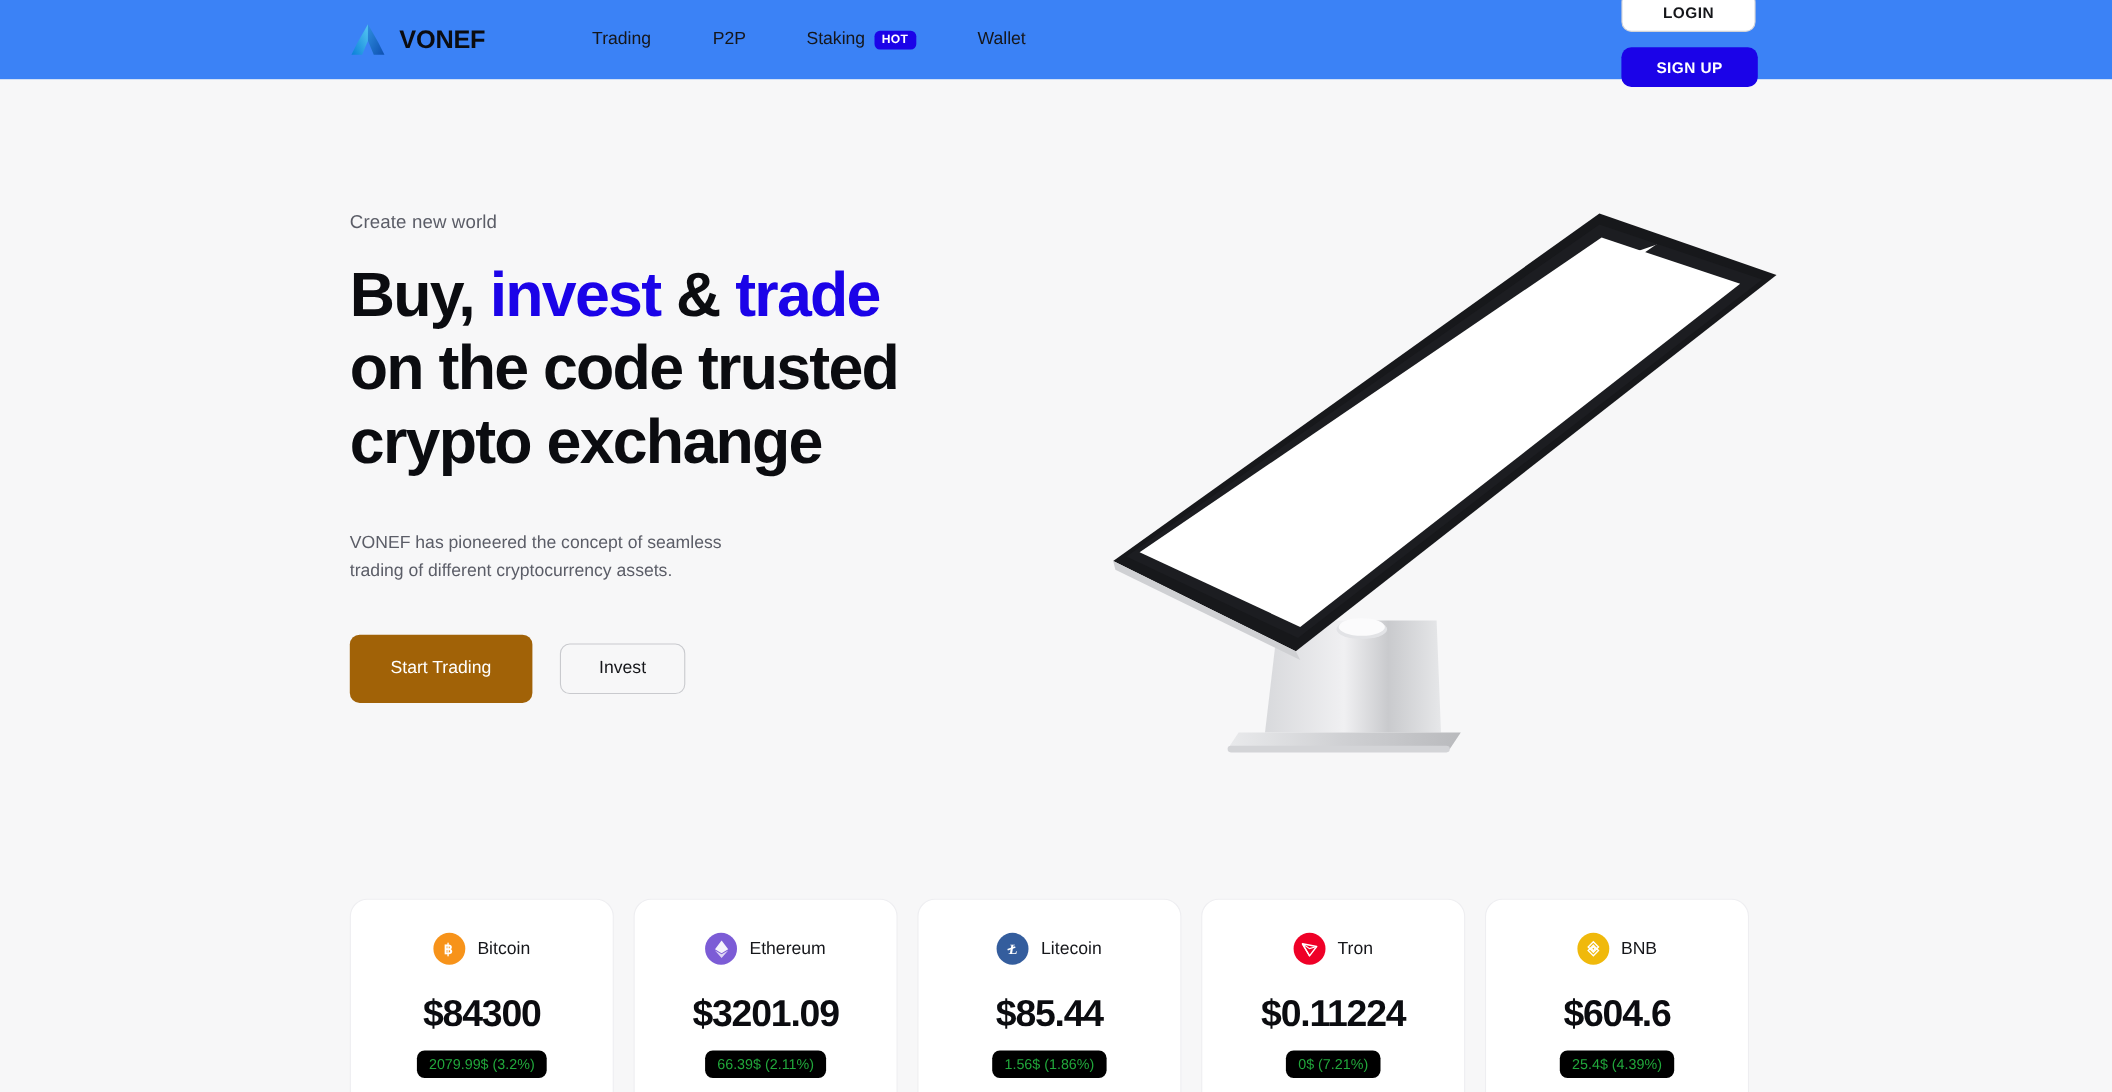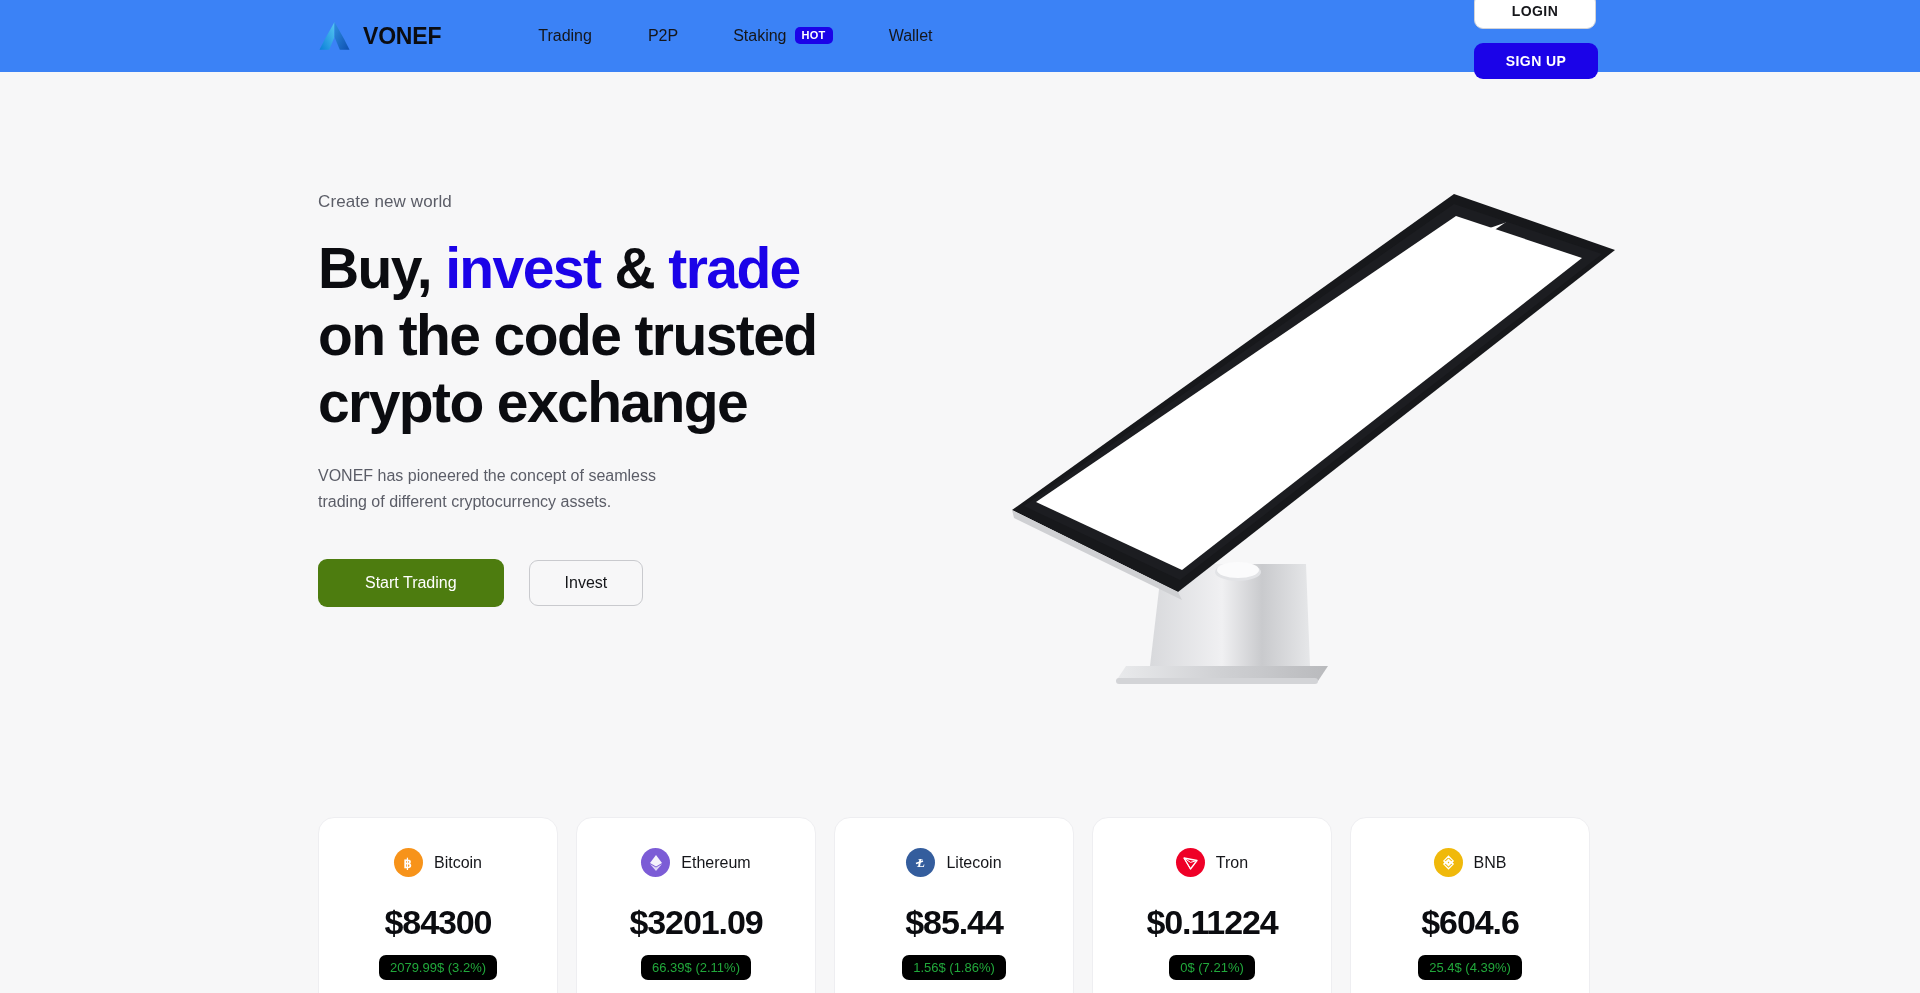--- a/index.html
+++ b/index.html
@@ -42,21 +42,21 @@
     color:#0b0c10;
   }
   .nav{
     display:flex;
     align-items:center;
     margin-left:97px;
     gap:0;
   }
   .nav-item{
     display:flex;
-    align-items:flex-start;
+    align-items:flex-end;
     gap:8px;
     font-size:16px;
     color:#15161a;
     cursor:pointer;
     padding:0 0;
   }
   .nav-item + .nav-item{margin-left:56px;}
   .nav-item.n-trading{margin-left:0;}
   .nav-item.n-p2p{margin-left:56px;}
   .nav-item.n-staking{margin-left:55px;}
@@ -127,38 +127,38 @@
   }
   .headline{
     font-size:57px;
     line-height:67px;
     font-weight:bold;
     letter-spacing:-1.6px;
     color:#0b0c10;
   }
   .headline .accent{color:#1b03e8;}
   .hero-sub{
-    margin-top:27px;
+    margin-top:45px;
     font-size:16px;
     line-height:26px;
     color:#5b5d67;
     width:360px;
   }
   .hero-buttons{
     margin-top:44px;
     display:flex;
     align-items:center;
     gap:25px;
   }
   .btn-primary{
-    height:48px;
-    padding:0 47px;
+    height:62px;
+    padding:0 37px;
     border:none;
     border-radius:9px;
-    background:#4d7c0f;
+    background:#a16207;
     color:#ffffff;
     font-family:"Liberation Sans",sans-serif;
     font-size:16px;
     cursor:pointer;
     display:flex;align-items:center;justify-content:center;
   }
   .btn-ghost{
     height:46px;
     padding:0 35px;
     border:1px solid #c9cace;

